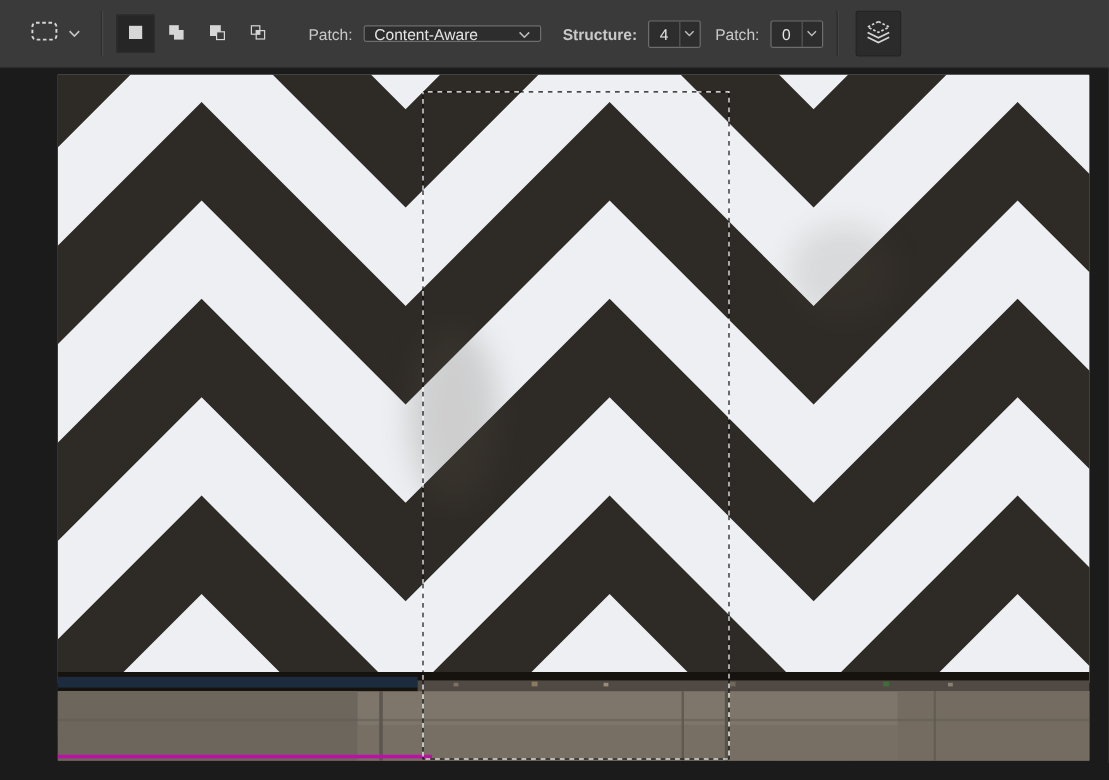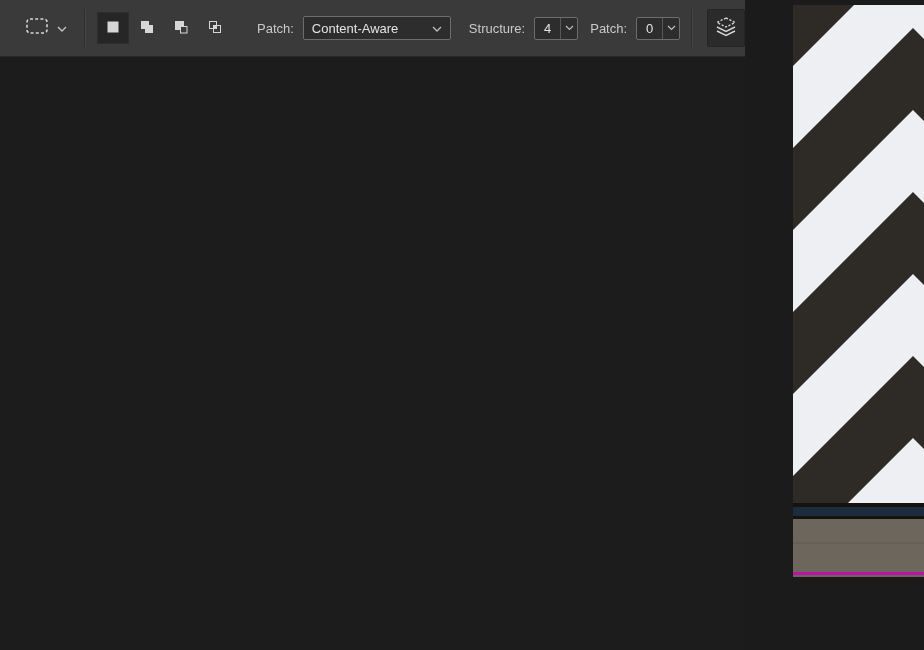--- a/index.html
+++ b/index.html
@@ -1,38 +1,38 @@
 <!DOCTYPE html>
 <html><head>
 <meta charset="utf-8">
 <style>
   * { margin:0; padding:0; box-sizing:border-box; }
   html,body { width:924px; height:650px; overflow:hidden; }
   body { background:#1c1c1c; font-family:"Liberation Sans", sans-serif; }
-  .app { width:924px; height:650px; display:flex; flex-direction:row; }
+  .app { width:924px; height:650px; display:flex; flex-direction:column; }
 
   
   .options-bar {
     height:57px; flex:0 0 57px; background:#3a3a3a;
     border-bottom:1px solid #282828;
     display:flex; align-items:center; padding-left:18px;
   }
   .tool-preset { display:flex; align-items:center; gap:7px; padding:3px 6px; }
   .sep { width:2px; height:38px; margin:0 11px;
          background:linear-gradient(to right,#2e2e2e 50%,#474747 50%); }
   .mode-group { display:flex; align-items:center; gap:2px; }
   .mode-btn { width:32px; height:32px; display:flex; align-items:center; justify-content:center;
               background:transparent; border:1px solid transparent; }
   .mode-btn.active { background:#262626; border:1px solid #2e2e2e; }
   .lbl { color:#c9c9c9; font-size:13px; white-space:nowrap; }
   .lbl-patch { margin-left:26px; margin-right:9px; }
-  .dropdown { width:148px; height:24px; background:#2d2d2d; border:1px solid #6d6d6d;
+  .dropdown { width:148px; height:14px; background:#2d2d2d; border:1px solid #6d6d6d;
               border-radius:2px; display:flex; align-items:center; justify-content:space-between;
               padding:0 8px; color:#e4e4e4; font-size:13px; }
-  .lbl-structure { margin-left:18px; margin-right:9px; }
+  .lbl-structure { margin-left:18px; margin-right:9px;font-weight:bold; }
   .lbl-color { margin-left:12px; margin-right:9px; }
   .combo { height:23px; display:flex; background:#2d2d2d; border:1px solid #6d6d6d; border-radius:2px; }
   .combo .val { width:25px; display:flex; align-items:center; justify-content:center;
                 color:#e4e4e4; font-size:13px; }
   .combo .chev { width:17px; border-left:1px solid #585858; display:flex;
                  align-items:center; justify-content:center; }
   .sample-btn { width:38px; height:38px; margin-left:3px; background:#2b2b2b;
                 border:1px solid #242424; border-radius:2px;
                 display:flex; align-items:center; justify-content:center; }
 

